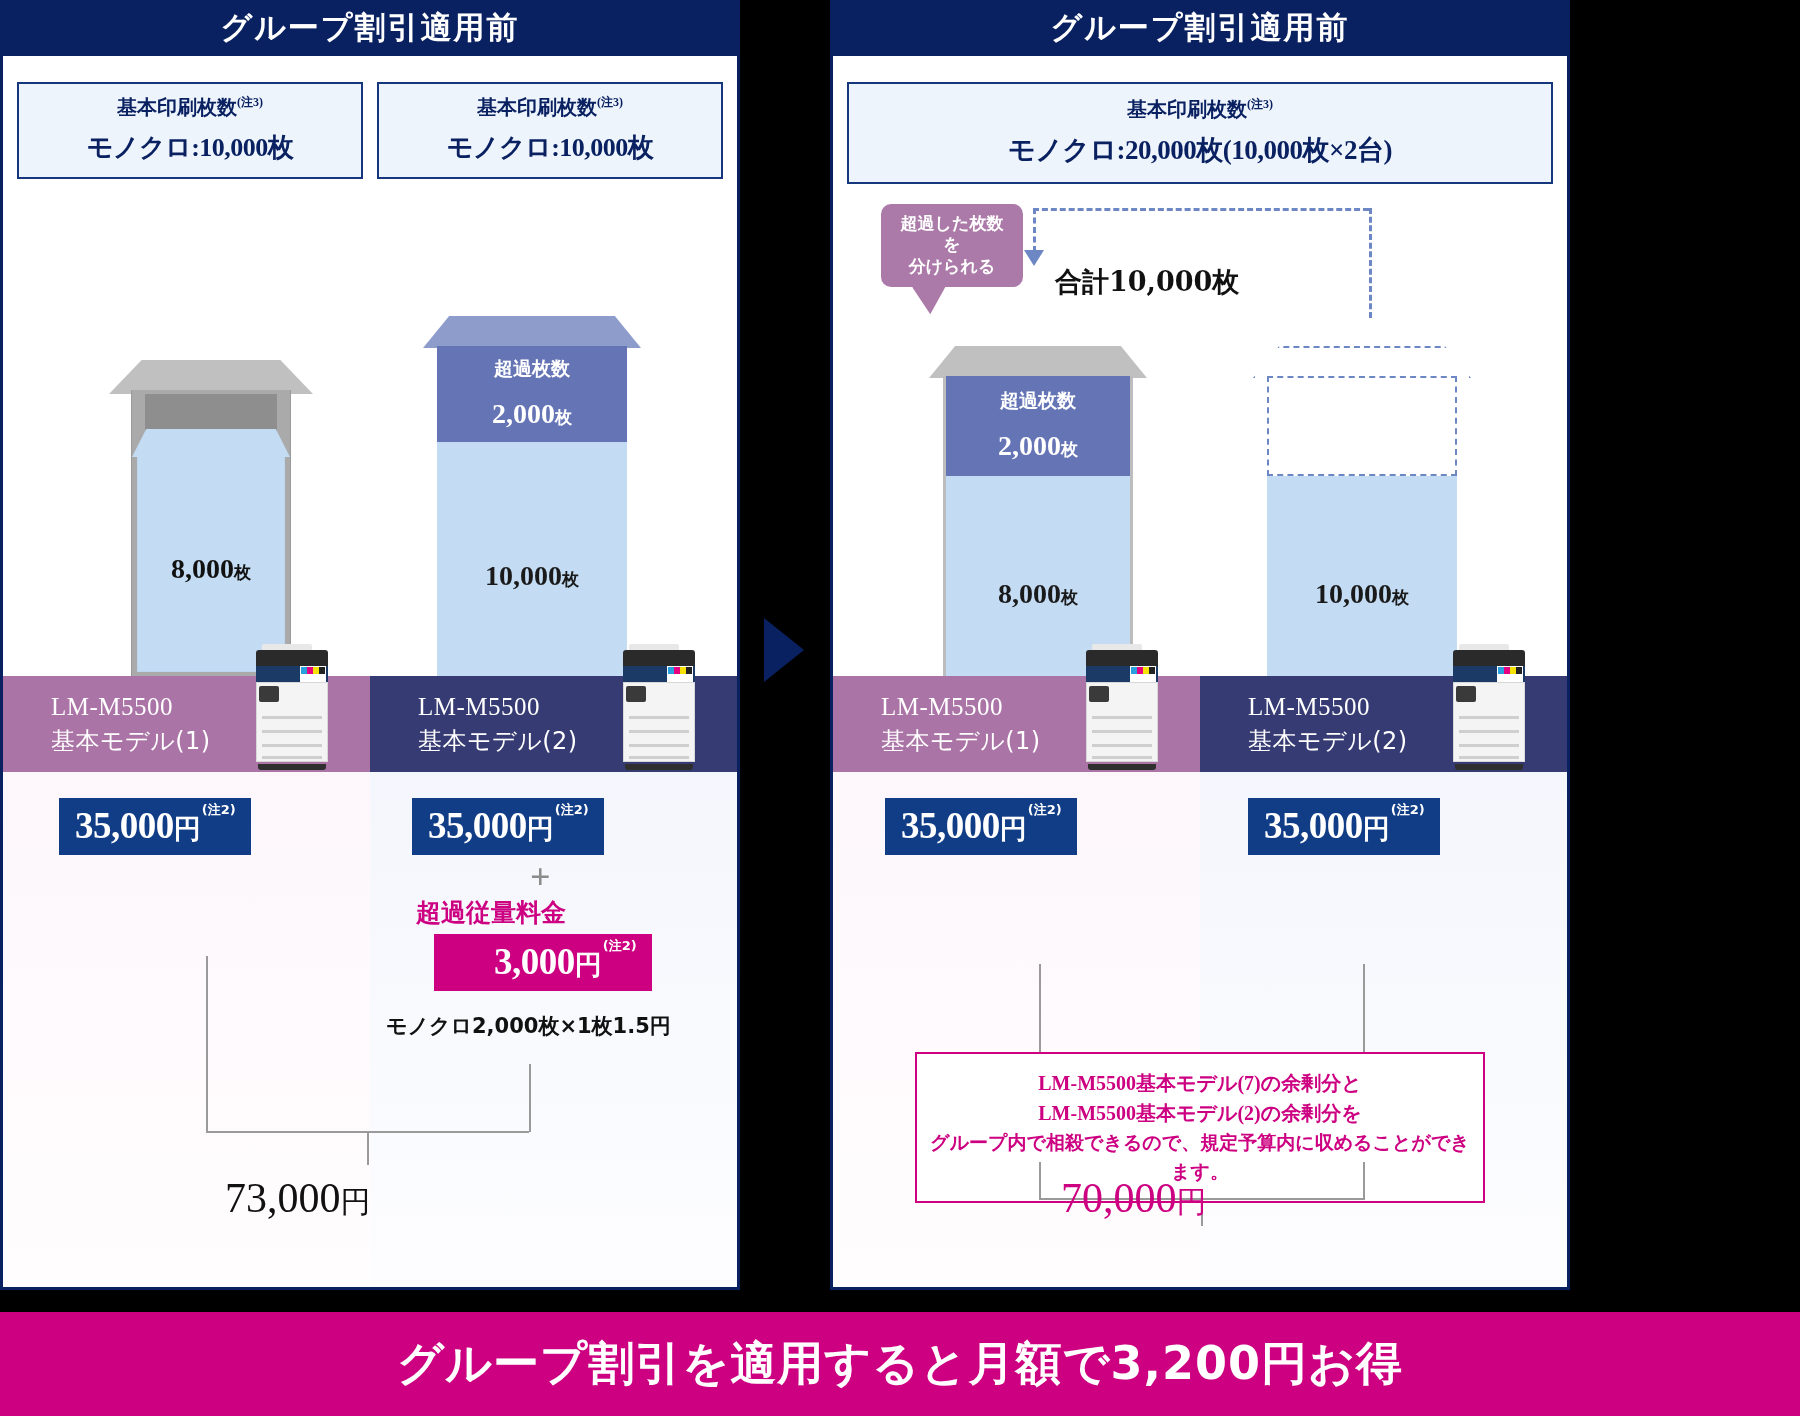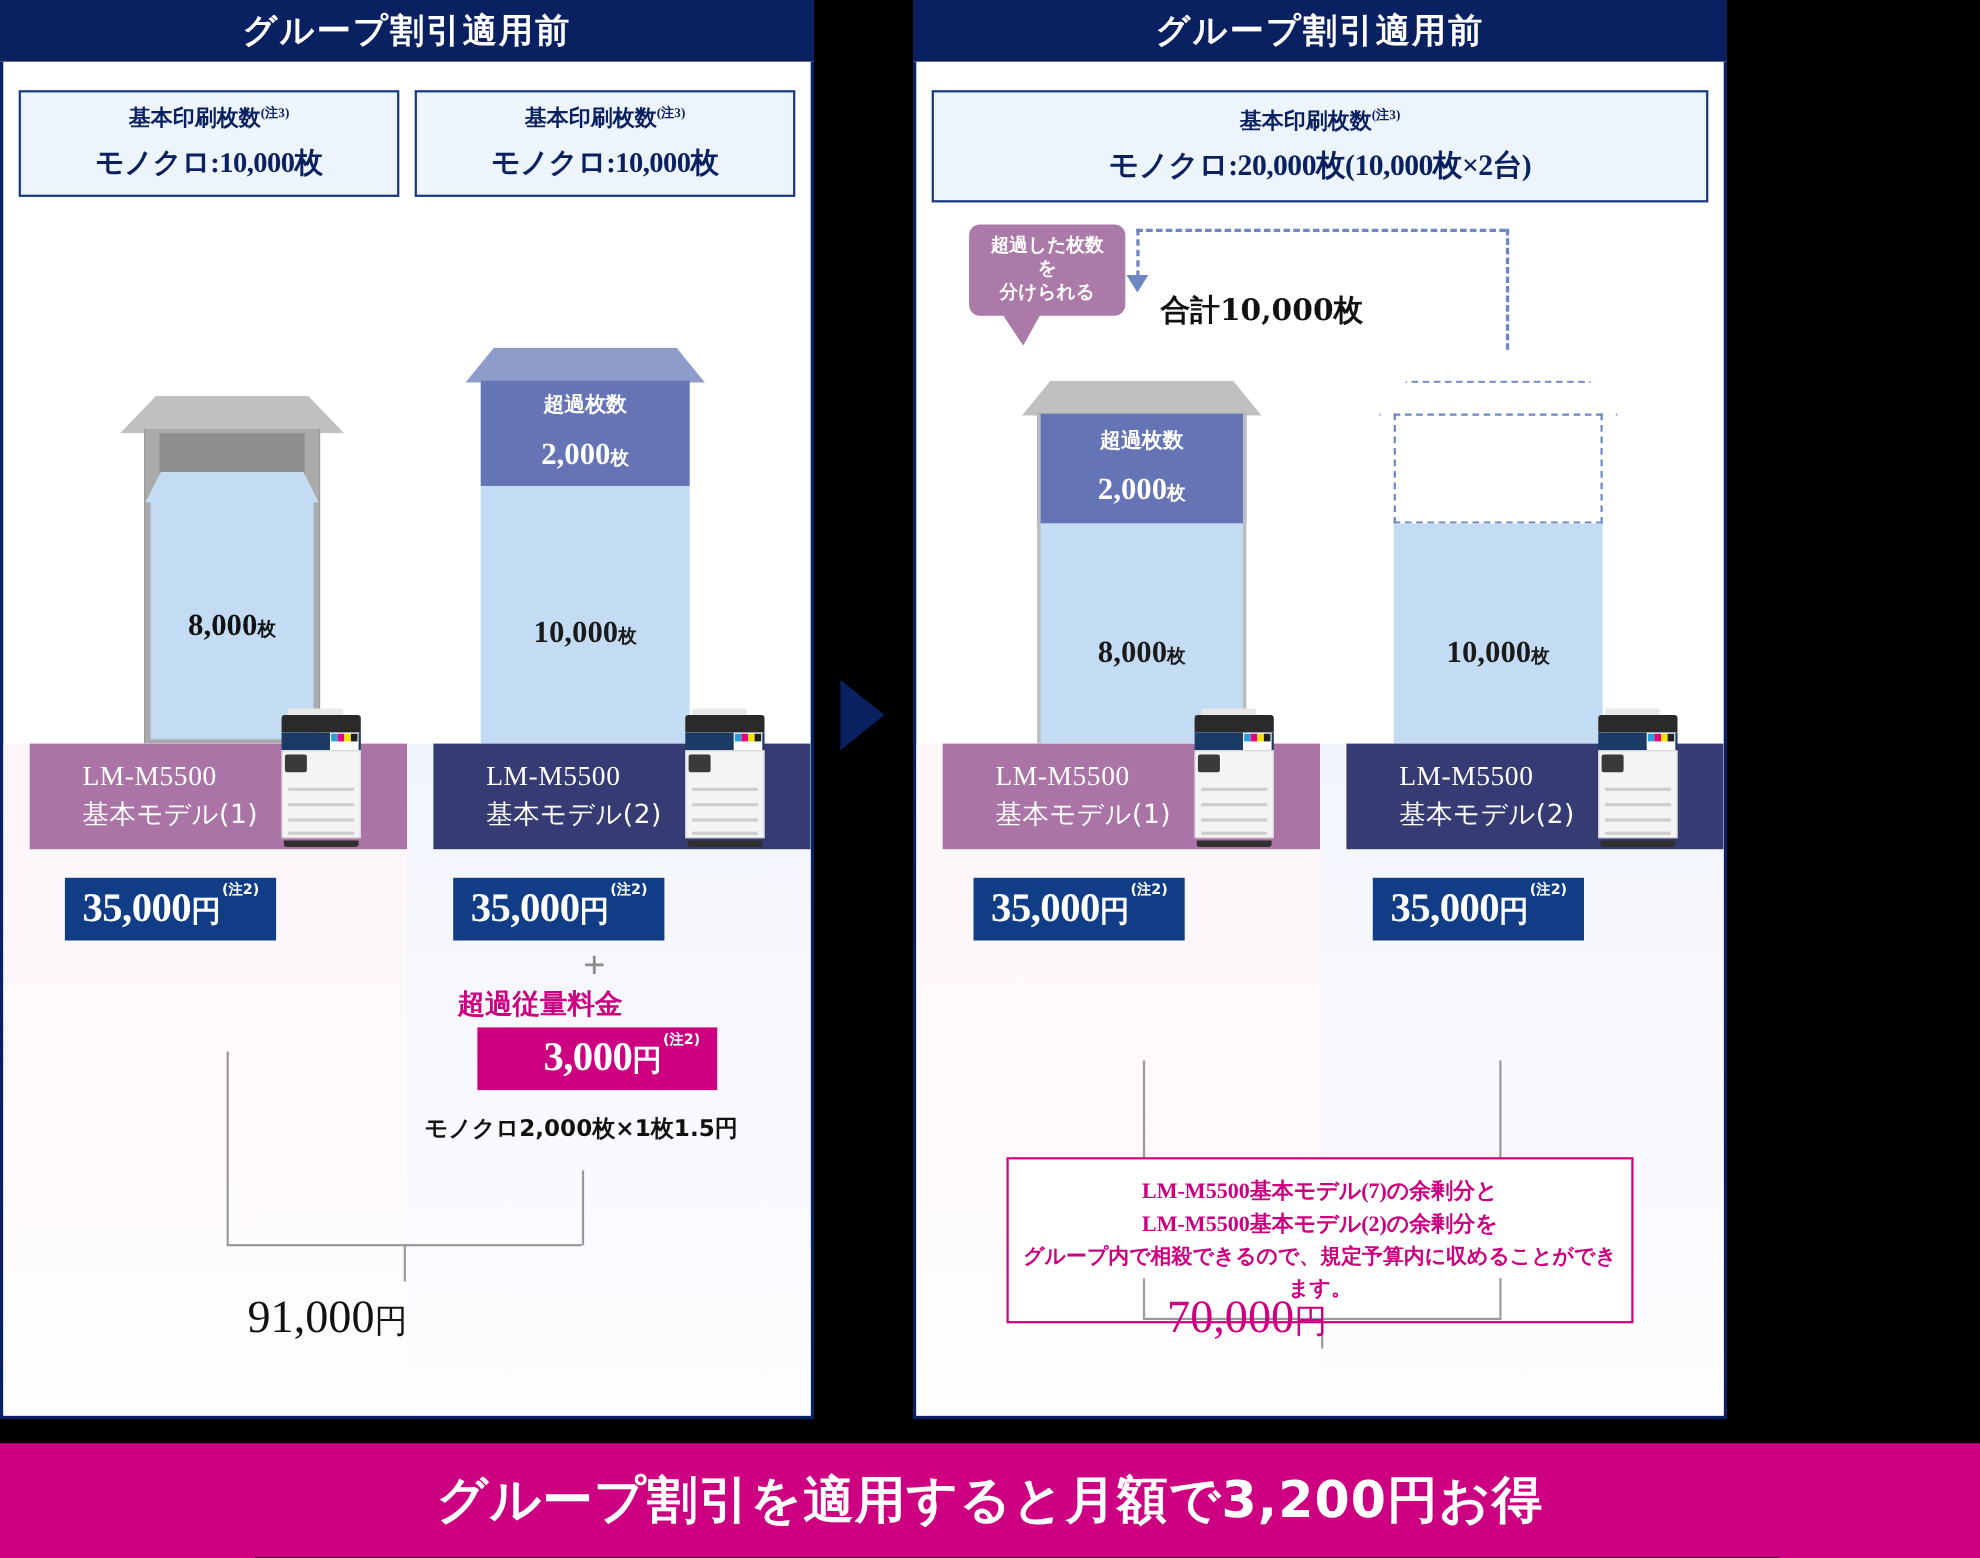--- a/index.html
+++ b/index.html
@@ -163,21 +163,21 @@
   .dashvert { position: absolute; border-left: 3px dashed #6d86c4; }
   .arrowdown {
     position: absolute; width: 0; height: 0;
     border-left: 10px solid transparent;
     border-right: 10px solid transparent;
     border-top: 16px solid #6d86c4;
   }
 
   
   .models { position: absolute; left: 0; right: 0; top: 620px; bottom: 0; display: flex; }
-  .modelcol { flex: 1; position: relative; padding-left: 24px; }
+  .modelcol { flex: 1; position: relative; }
   .modelcol.c1 { background: linear-gradient(#fdf6fb, #fffdfe); }
   .modelcol.c2 { background: linear-gradient(#f2f5fc, #fdfdff); }
 
   .modelhdr {
     position: relative;
     height: 96px;
     display: flex; align-items: center;
     padding-left: 48px;
     color: #fff;
     overflow: visible;
@@ -394,21 +394,21 @@
 
       <div class="bracket" style="left:203px; top:1075px; width:323px; height:1px;">
         <div class="h"></div>
         <div class="v" style="left:0; height:-0px; border-left:none;"></div>
       </div>
       <div style="position:absolute;left:203px;top:900px;width:2px;height:176px;border-left:2px solid #9a9a9a;"></div>
       <div style="position:absolute;left:526px;top:1008px;width:2px;height:68px;border-left:2px solid #9a9a9a;"></div>
       <div style="position:absolute;left:364px;top:1075px;width:2px;height:34px;border-left:2px solid #9a9a9a;"></div>
 
       <div class="grandtotal" style="left:222px; top:1118px;">
-        <span>91,000</span><span class="yen">円</span>
+        <span>73,000</span><span class="yen">円</span>
       </div>
 
     </div>
   </section>
 
   <div class="tri"></div>
 
   <section class="panel right">
     <div class="panel-header">グループ割引適用前</div>
     <div class="panel-body">

